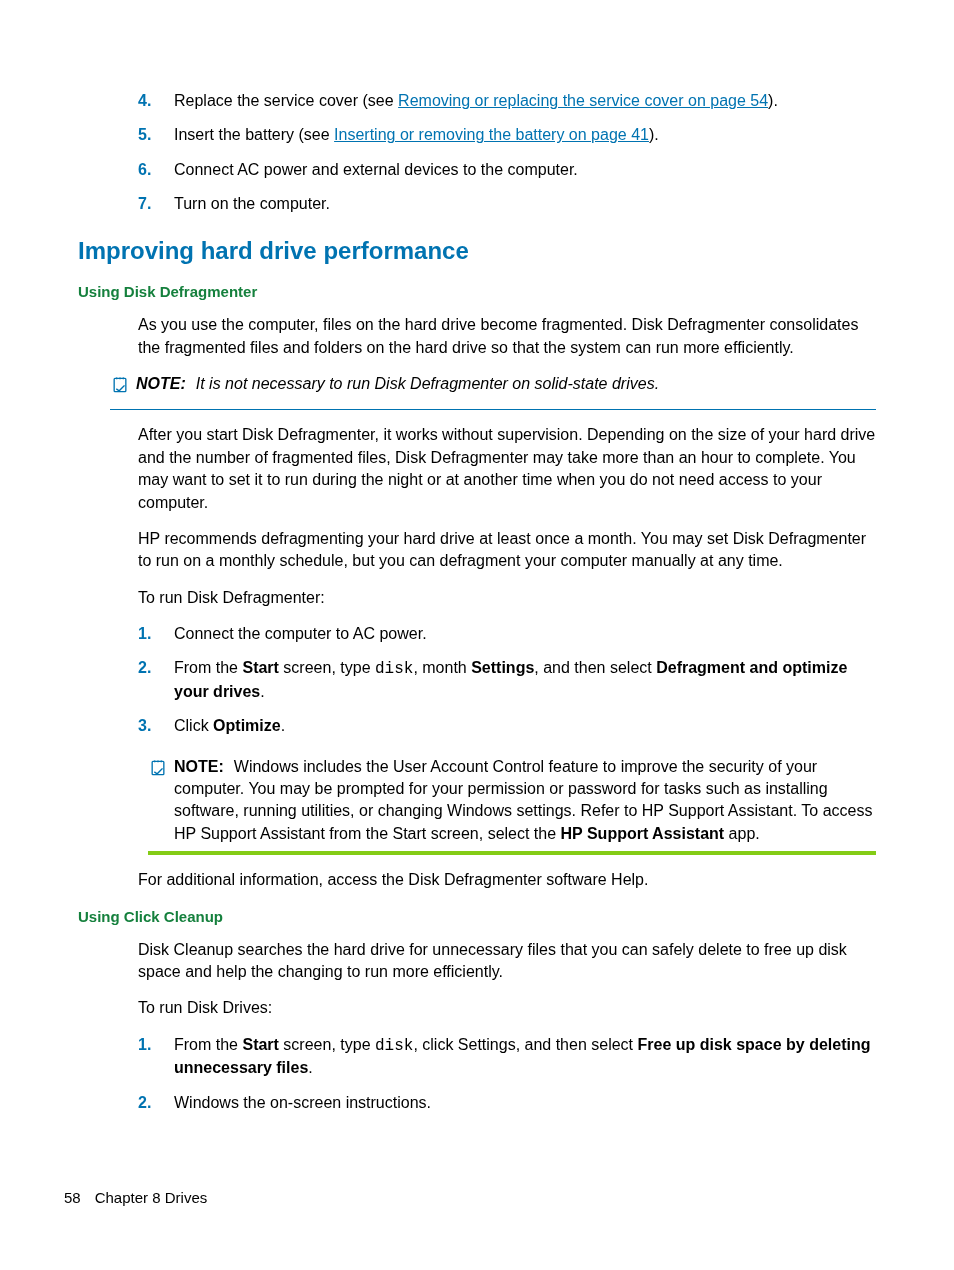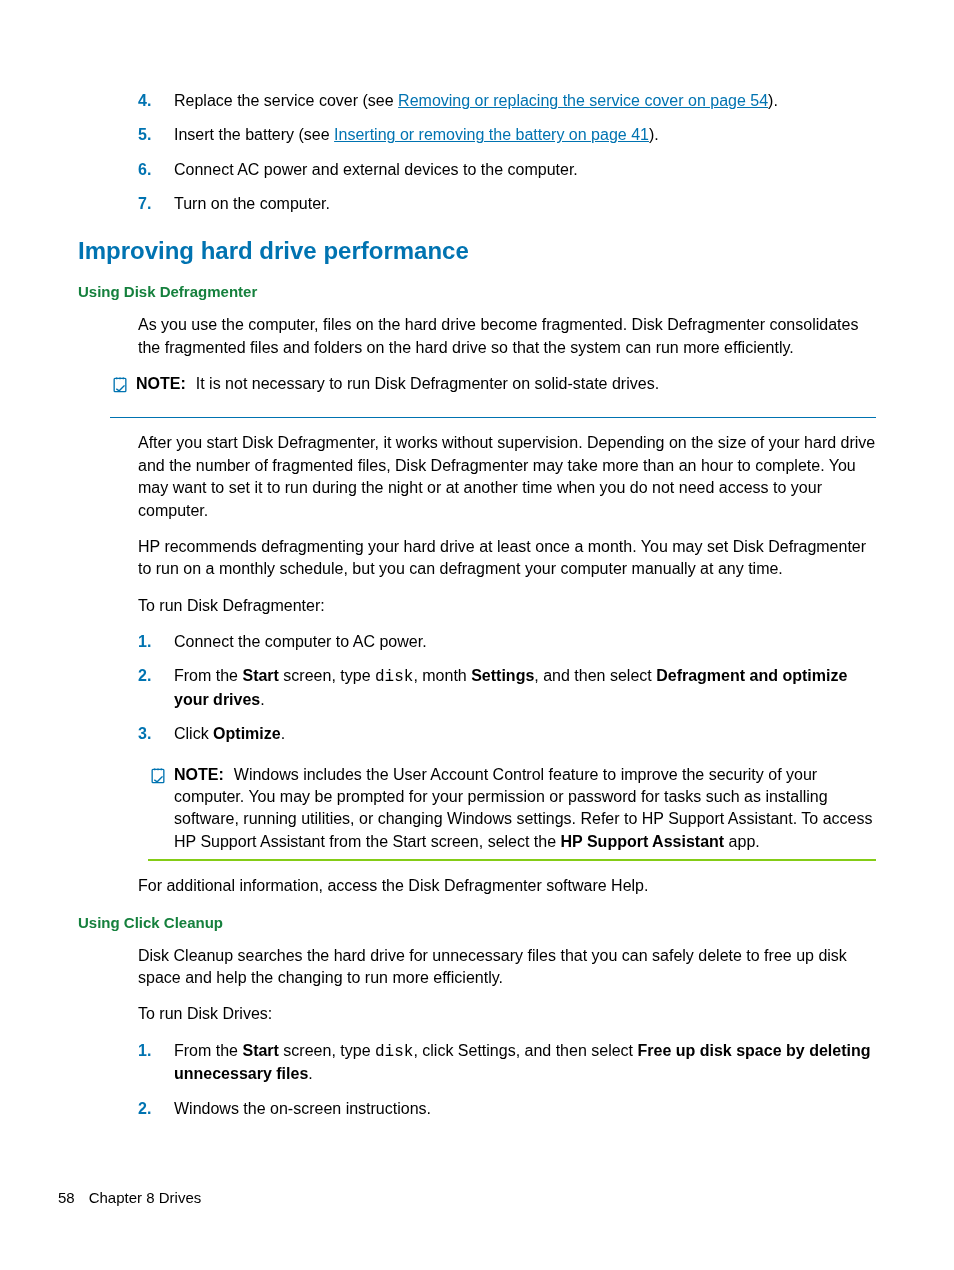--- a/index.html
+++ b/index.html
@@ -56,53 +56,54 @@
   a.link {
     color: #0073b1;
     text-decoration: underline;
     cursor: pointer;
   }
   .para {
     margin: 0 0 14px 0;
   }
   .note {
     border-bottom: 1px solid #0073b1;
-    padding: 0 0 16px 0;
+    padding: 0 0 8px 0;
     margin: 10px 0 14px -28px;
     display: flex;
+    font-style: italic;
   }
   .note-icon {
     width: 26px;
     flex: 0 0 26px;
     color: #0073b1;
     margin-top: 2px;
   }
   .note-body {
     flex: 1;
   }
   .note-label {
     font-weight: bold;
     margin-right: 10px;
   }
   .nested-note {
     margin-left: 10px;
-    border-bottom: 2px solid #84cc16;
+    border-bottom: 4px solid #84cc16;
     padding: 0 0 6px 0;
     margin-top: 10px;
     margin-bottom: 14px;
     display: flex;
   }
   .code {
     font-family: "Courier New", monospace;
   }
   .bold { font-weight: bold; }
   .footer {
     position: absolute;
     bottom: 62px;
-    left: 58px;
+    left: 64px;
     font-size: 15px;
   }
   .footer .page-num { margin-right: 14px; }
 </style>
 </head>
 <body>
 
 <div class="page">
   <div class="content">
 

